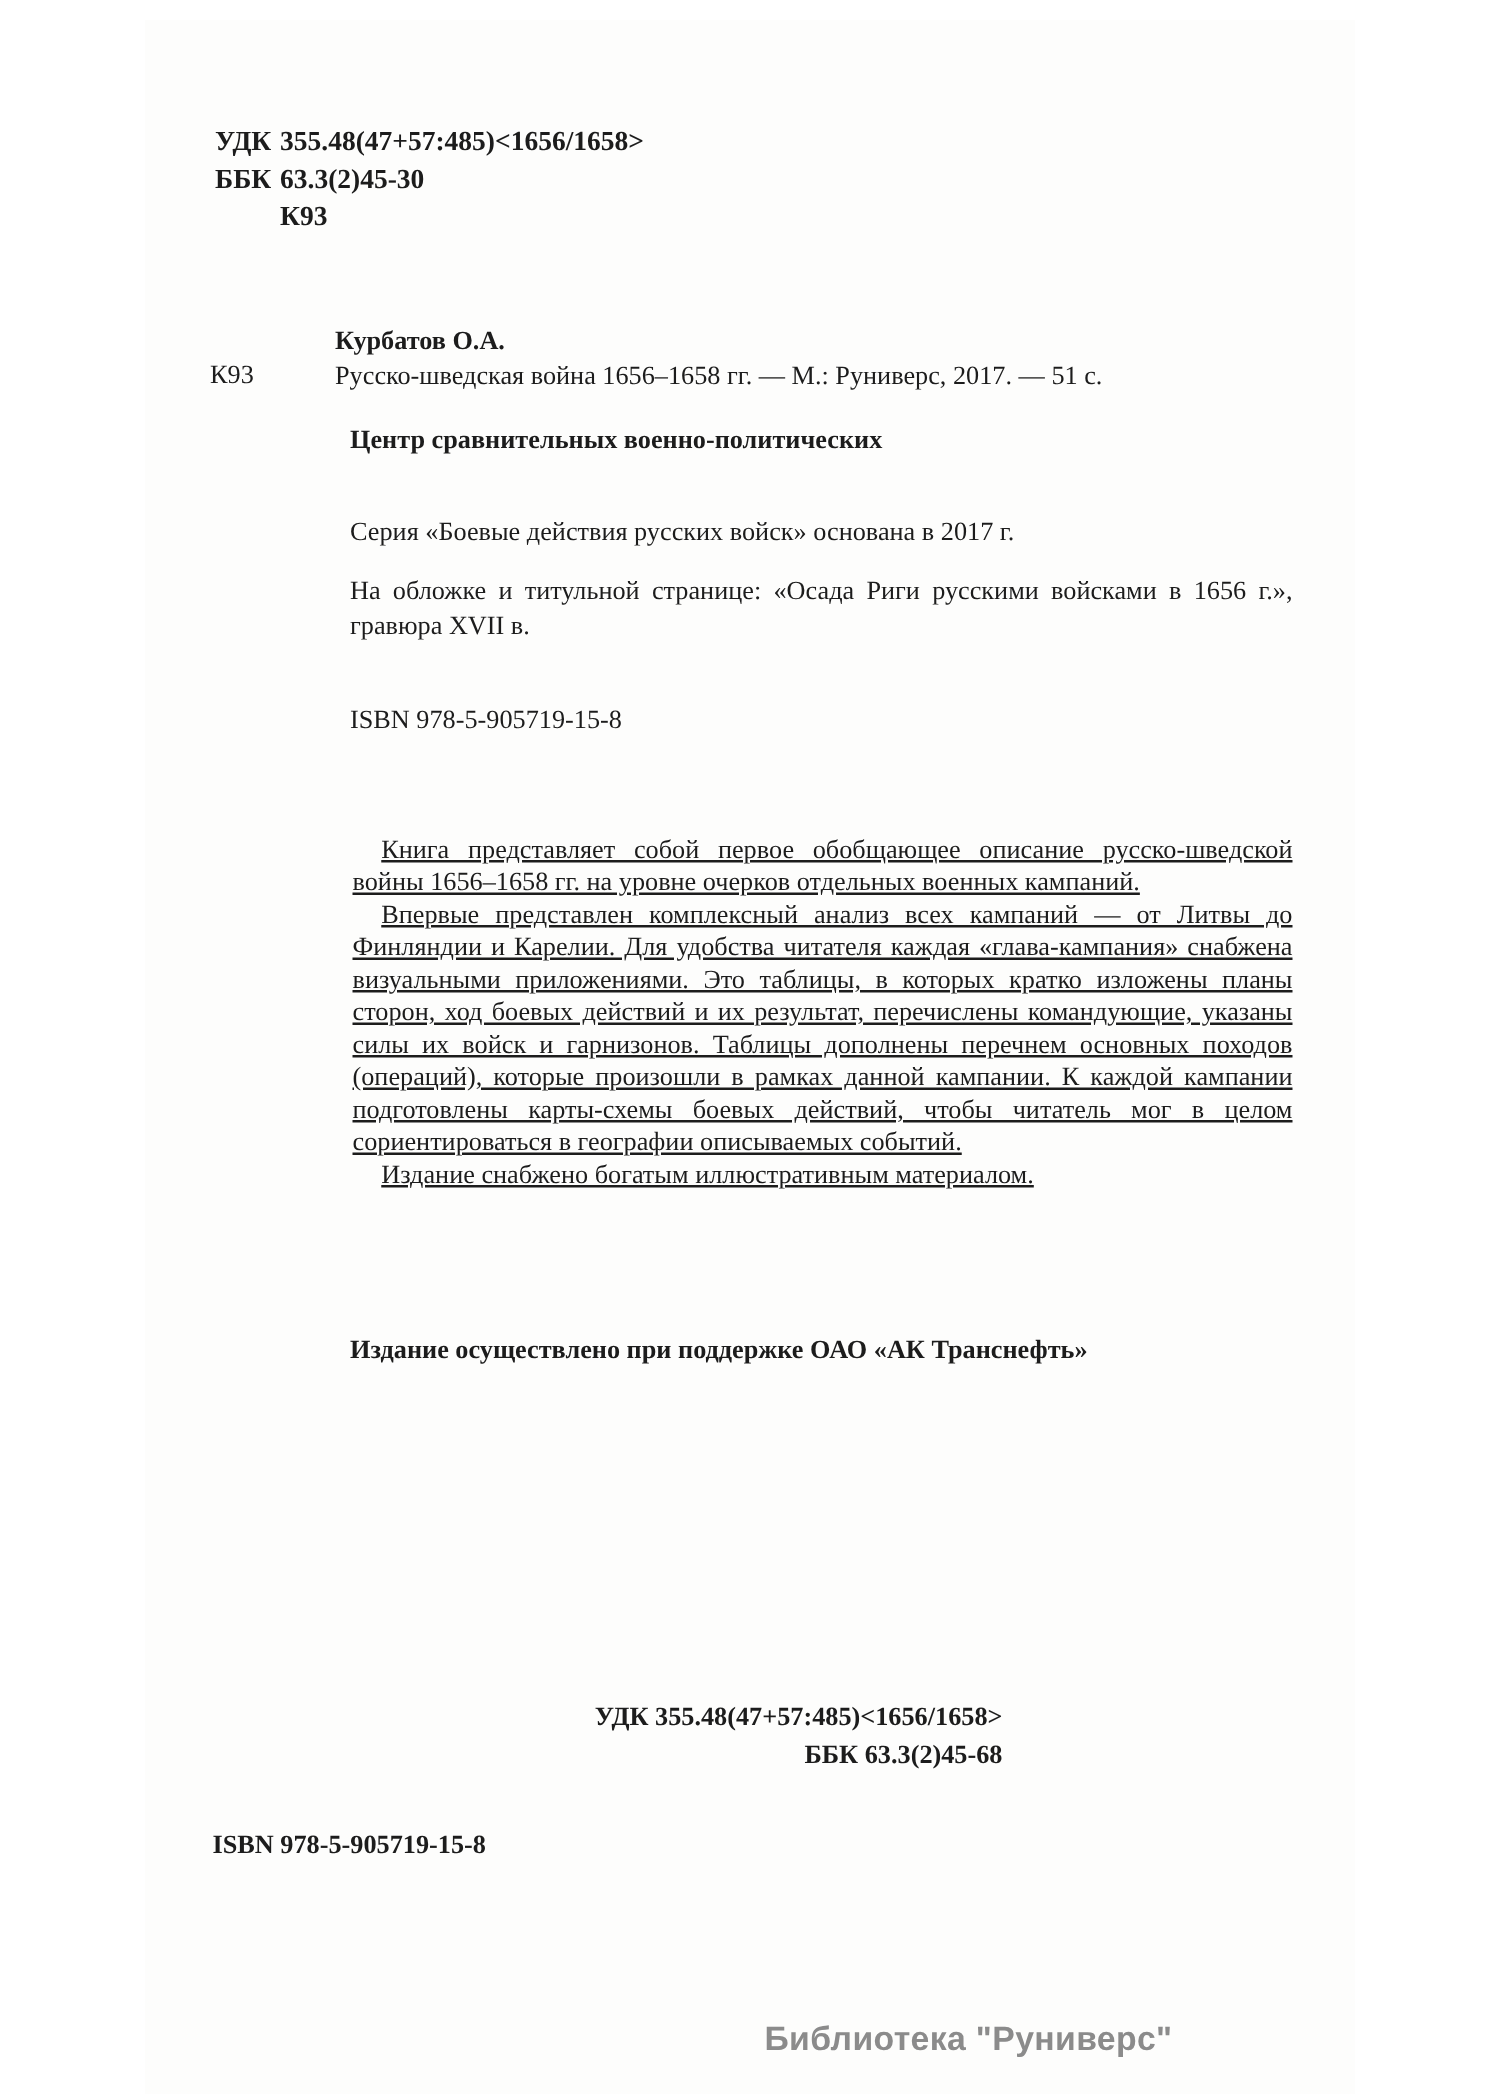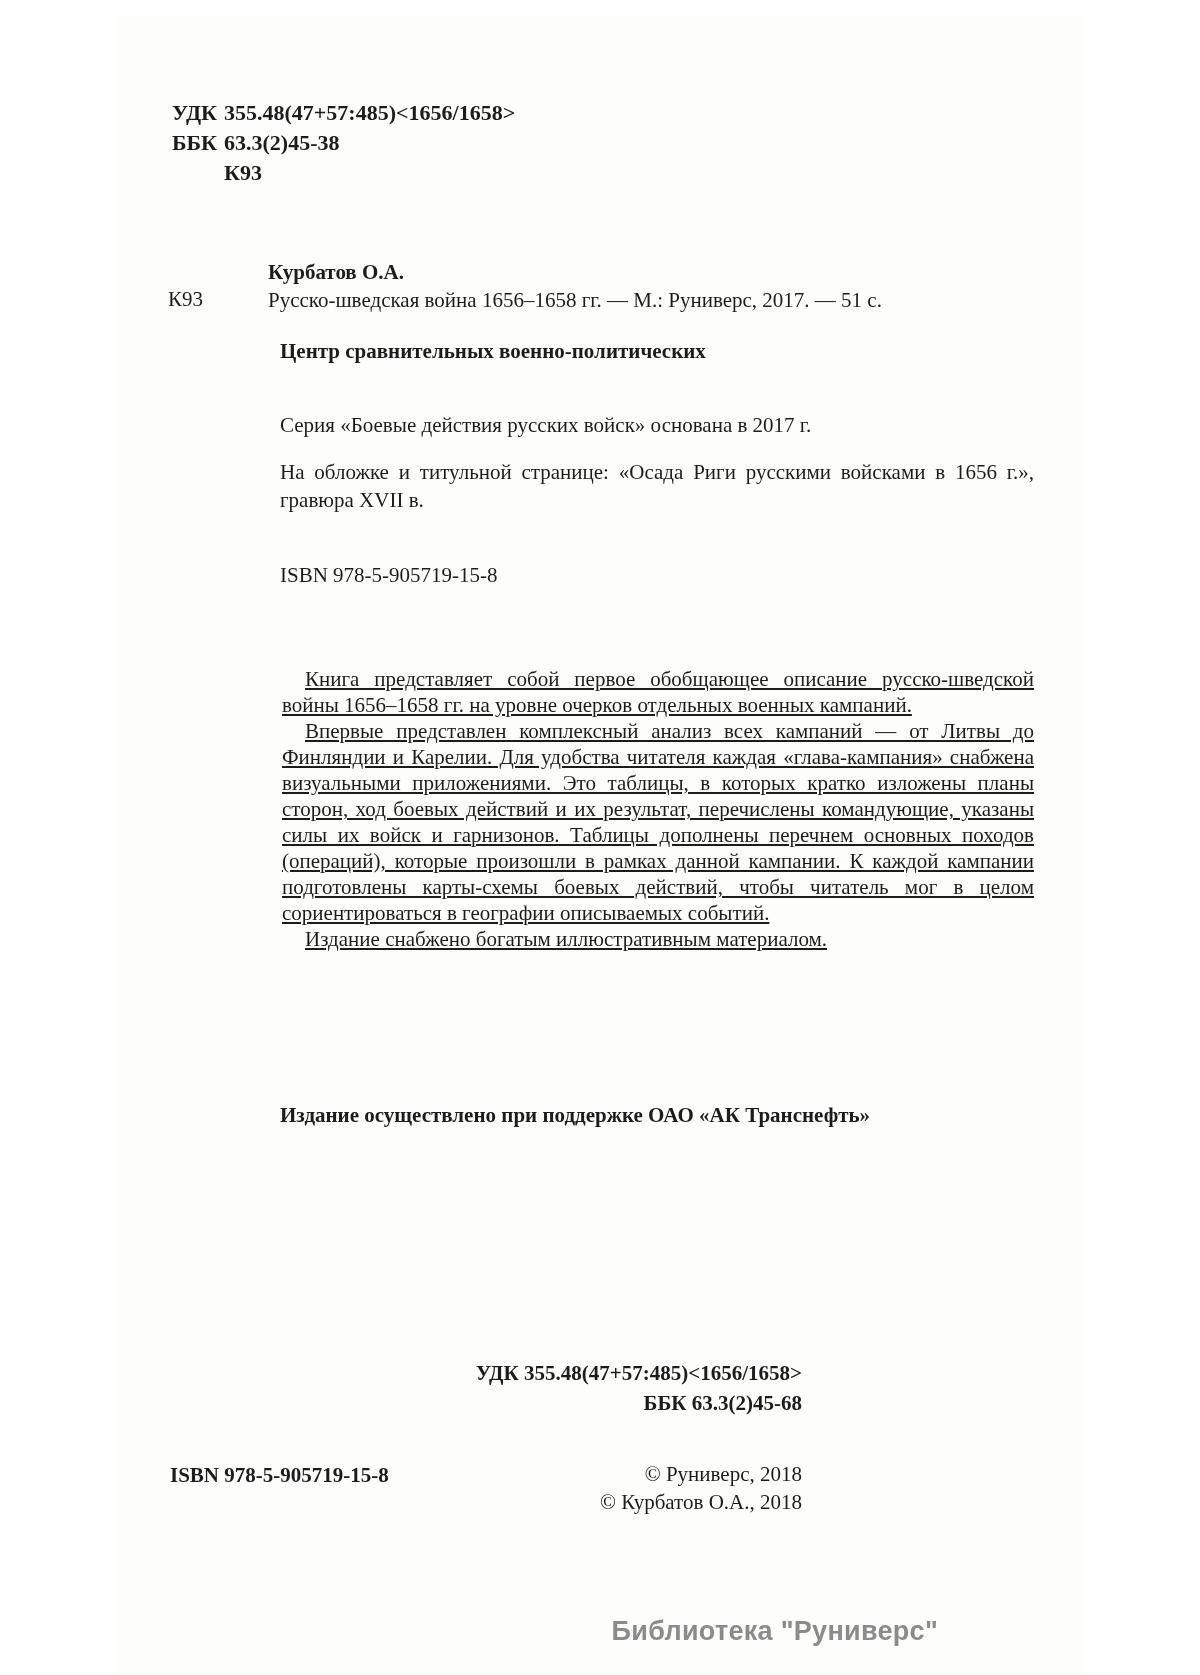--- a/index.html
+++ b/index.html
@@ -30,21 +30,21 @@
   .card-center { left: 164px; top: 322px; width: 754px; font-weight: bold; }
   .card-series { left: 164px; top: 396px; width: 754px; }
   .card-cover { left: 164px; top: 442px; width: 754px; text-align: justify; line-height: 28px; }
   .card-isbn { left: 164px; top: 546px; }
 
   
   .annotation { left: 166px; top: 650px; width: 752px; text-align: justify; }
   .annotation p { text-indent: 23px; text-decoration: underline; }
 
   
-  .support { left: 164px; top: 1086px; font-weight: bold; }
+  .support { left: 164px; top: 1050px; font-weight: bold; }
 
   
   .bottom-codes { right: 282px; top: 1342px; text-align: right; font-weight: bold; line-height: 30px; }
 
   
   .bottom-isbn { left: 54px; top: 1446px; font-weight: bold; }
   .copyrights { right: 282px; top: 1444px; text-align: right; line-height: 28px; }
 
   
   .watermark {
@@ -59,21 +59,21 @@
 </head>
 <body>
 
 <div class="page">
 
   <div class="abs top-codes">
     <div class="code-row">
       <span class="code-label">УДК</span><span>355.48(47+57:485)&lt;1656/1658&gt;</span>
     </div>
     <div class="code-row">
-      <span class="code-label">ББК</span><span>63.3(2)45-38</span>
+      <span class="code-label">ББК</span><span>63.3(2)45-30</span>
     </div>
     <div class="code-row code-row-indent">
       <span>К93</span>
     </div>
   </div>
 
   <div class="abs card-sign">К93</div>
 
   <div class="abs card-head">
     <div class="card-author">Курбатов О.А.</div>
@@ -98,20 +98,16 @@
 
   <div class="abs support">Издание осуществлено при поддержке ОАО «АК Транснефть»</div>
 
   <div class="abs bottom-codes">
     <div>УДК 355.48(47+57:485)&lt;1656/1658&gt;</div>
     <div>ББК 63.3(2)45-68</div>
   </div>
 
   <div class="abs bottom-isbn">ISBN 978-5-905719-15-8</div>
 
-  <div class="abs copyrights">
-    <div>© Руниверс, 2018</div>
-    <div>© Курбатов О.А., 2018</div>
-  </div>
 
   <div class="abs watermark">Библиотека "Руниверс"</div>
 
 </div>
 
 </body></html>

